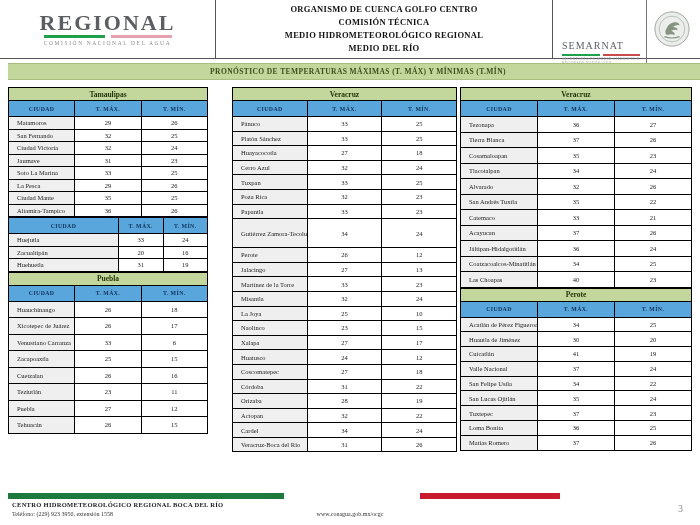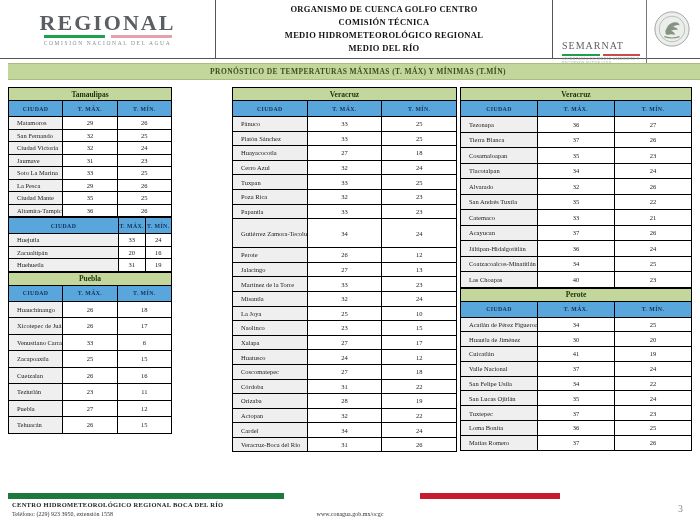--- a/index.html
+++ b/index.html
@@ -33,21 +33,21 @@
 
   
   .banner { position:absolute; top:63px; left:8px; width:700px; height:17px;
       background:#c3d69b; border-top:1px solid #a9bd7f; border-bottom:1px solid #a9bd7f;
       display:flex; align-items:center; justify-content:center; }
   .banner span { font-size:7.5px; font-weight:bold; color:#3d4d1e; letter-spacing:.4px; }
 
   
   .tables { position:absolute; top:87px; left:0; width:700px; height:405px; }
   .tcol { position:absolute; top:0; }
-  .col-left   { left:8px;   width:164px; }
+  .col-left   { left:8px;   width:200px; }
   .col-center { left:232px; width:225px; }
   .col-right  { left:460px; width:232px; }
 
   table.ftable { width:100%; border-collapse:collapse; table-layout:fixed; }
   table.ftable th, table.ftable td { border:1px solid #000; overflow:hidden; white-space:nowrap; }
   tr.title-row th { background:#c3d69b; font-size:7.5px; font-weight:bold; color:#1f3209;
       text-align:center; height:13px; border:1.5px solid #000; }
   tr.cols-row th { background:#58a6dc; font-size:5.8px; font-weight:bold; color:#10325a;
       text-align:center; height:16px; letter-spacing:.4px; }
   td.city { background:#efefef; font-size:6.5px; padding-left:8px; text-align:left; color:#222; }

